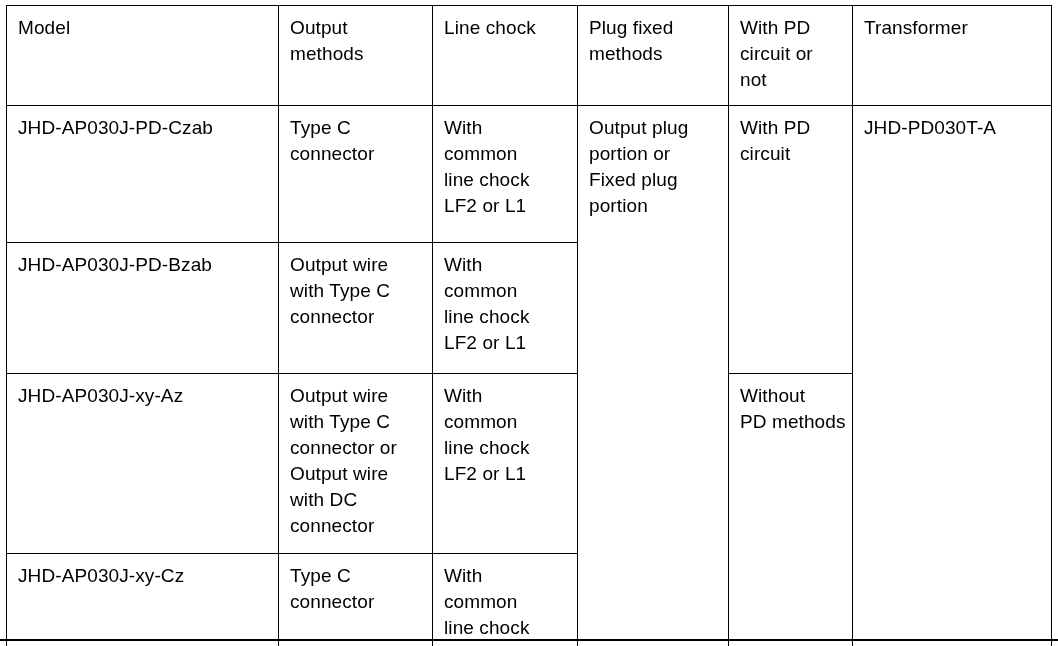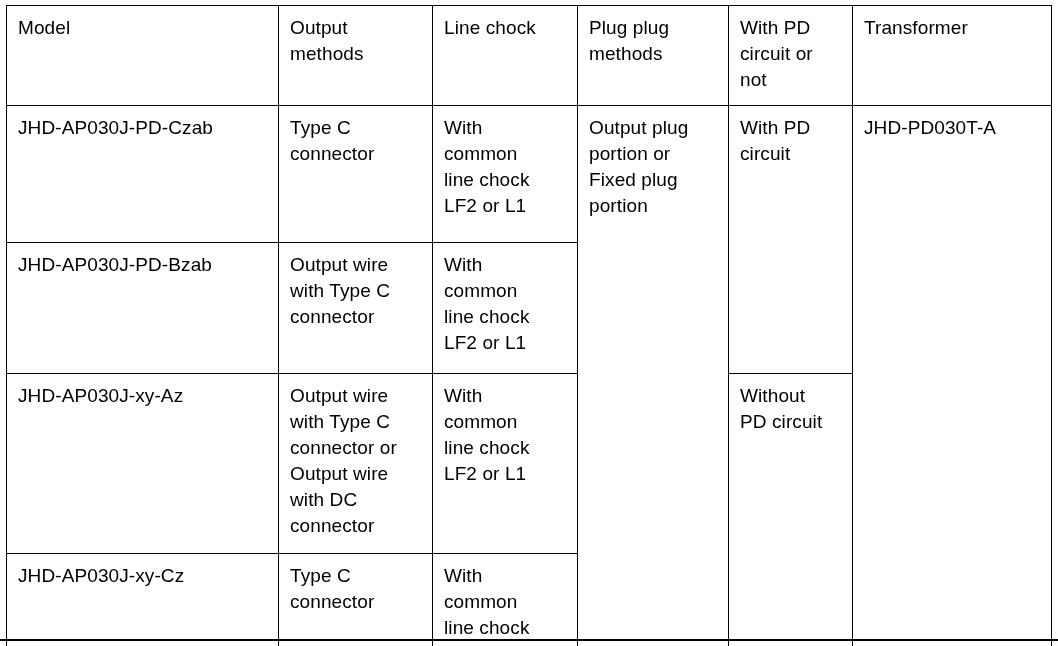--- a/index.html
+++ b/index.html
@@ -98,21 +98,21 @@
           <span class="cell-text">Model</span>
         </td>
         <td>
           <span class="cell-text">Output
 methods</span>
         </td>
         <td>
           <span class="cell-text">Line chock</span>
         </td>
         <td>
-          <span class="cell-text">Plug plug
+          <span class="cell-text">Plug fixed
 methods</span>
         </td>
         <td>
           <span class="cell-text">With PD
 circuit or
 not</span>
         </td>
         <td>
           <span class="cell-text">Transformer</span>
         </td>
@@ -177,21 +177,21 @@
 connector</span>
         </td>
         <td>
           <span class="cell-text">With
 common
 line chock
 LF2 or L1</span>
         </td>
         <td rowspan="2">
           <span class="cell-text">Without
-PD circuit</span>
+PD methods</span>
         </td>
       </tr>
 
       <tr class="row-4">
         <td>
           <span class="cell-text">JHD-AP030J-xy-Cz</span>
         </td>
         <td>
           <span class="cell-text">Type C
 connector</span>

